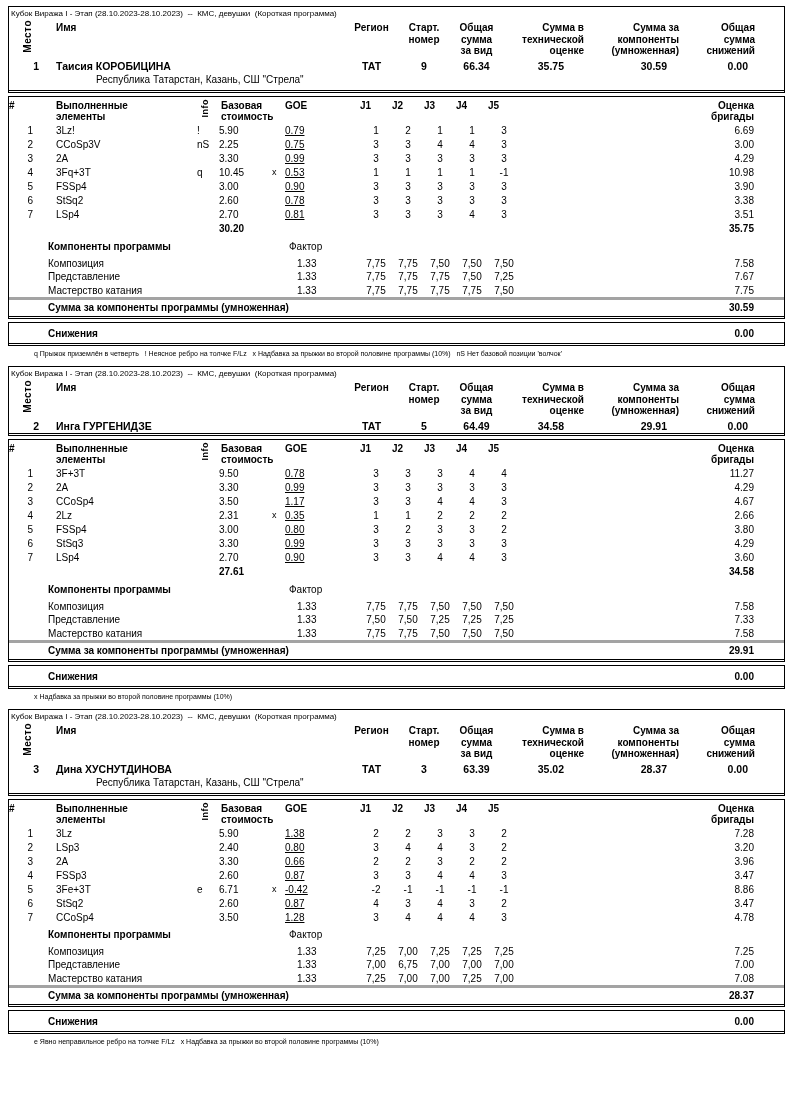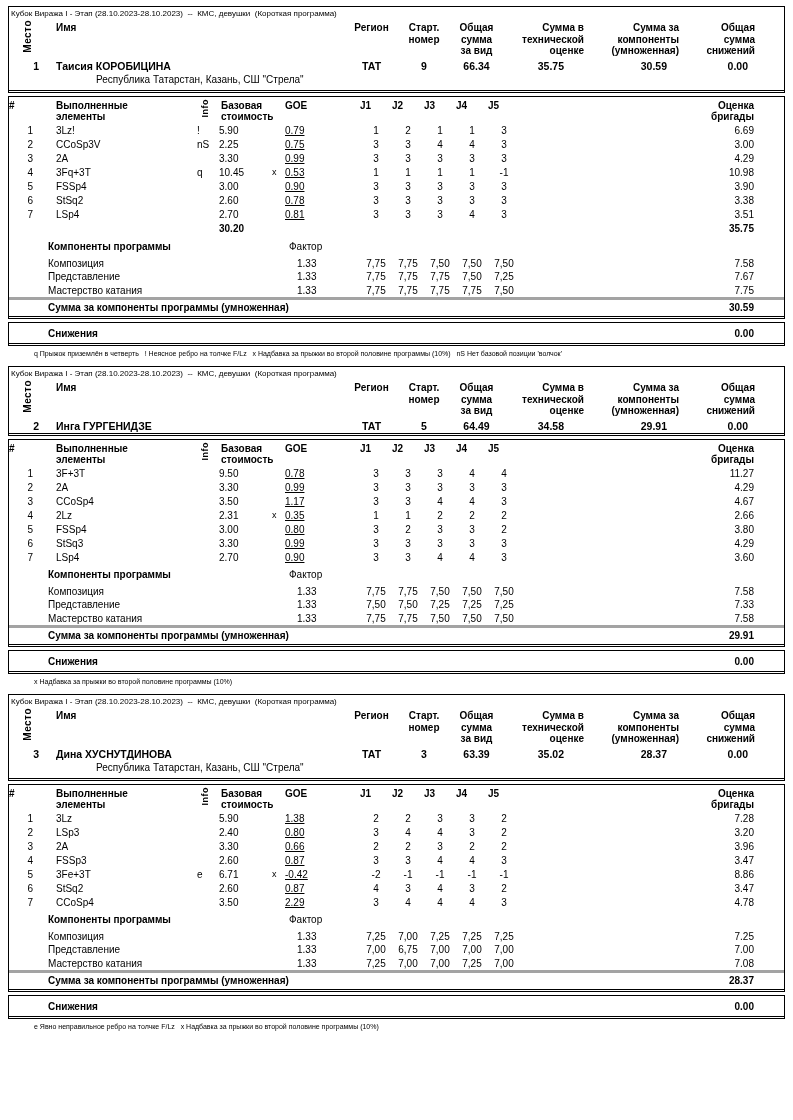--- a/index.html
+++ b/index.html
@@ -550,20 +550,26 @@
                   <td class="c">3</td>
                   <td class="c">3</td>
                   <td class="c">4</td>
                   <td class="c">4</td>
                   <td class="c">3</td>
                   <td></td>
                   <td class="scorec">3.60</td>
                 </tr>
               </tbody>
             <tbody>
+              <tr class="totrow">
+                <td colspan="3"></td>
+                <td class="basev b">27.61</td>
+                <td colspan="9"></td>
+                <td class="scorec b">34.58</td>
+              </tr>
               <tr class="comphdr">
                 <td colspan="5" class="pl39 b">Компоненты программы</td>
                 <td colspan="2" class="factorh">Фактор</td>
                 <td colspan="5"></td>
                 <td></td>
                 <td></td>
               </tr>
             </tbody>
             <tbody>
 
@@ -815,21 +821,21 @@
                   <td></td>
                   <td class="scorec">3.47</td>
                 </tr>
 
                 <tr class="el">
                   <td class="num">7</td>
                   <td class="pl9">CCoSp4</td>
                   <td class="infoc"></td>
                   <td class="basev">3.50</td>
                   <td class="xm"></td>
-                  <td class="goev">2.29</td>
+                  <td class="goev">1.28</td>
                   <td></td>
                   <td class="c">3</td>
                   <td class="c">4</td>
                   <td class="c">4</td>
                   <td class="c">4</td>
                   <td class="c">3</td>
                   <td></td>
                   <td class="scorec">4.78</td>
                 </tr>
               </tbody>

